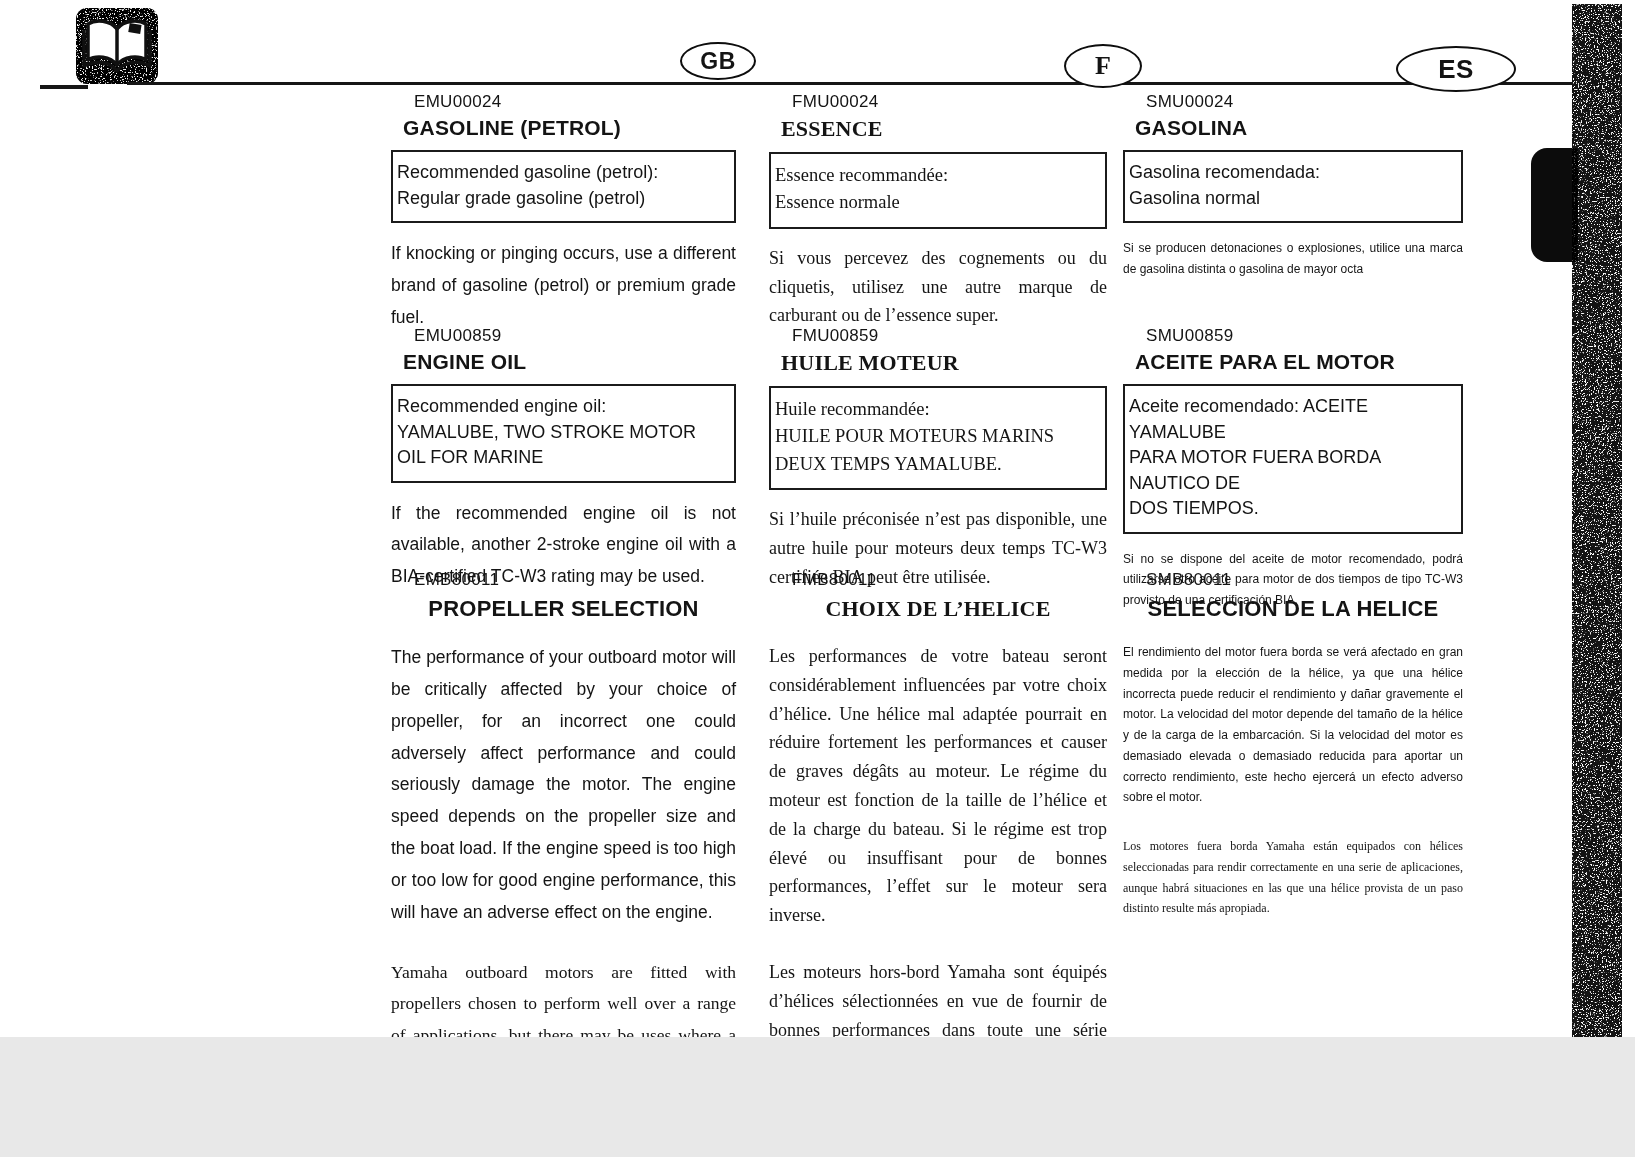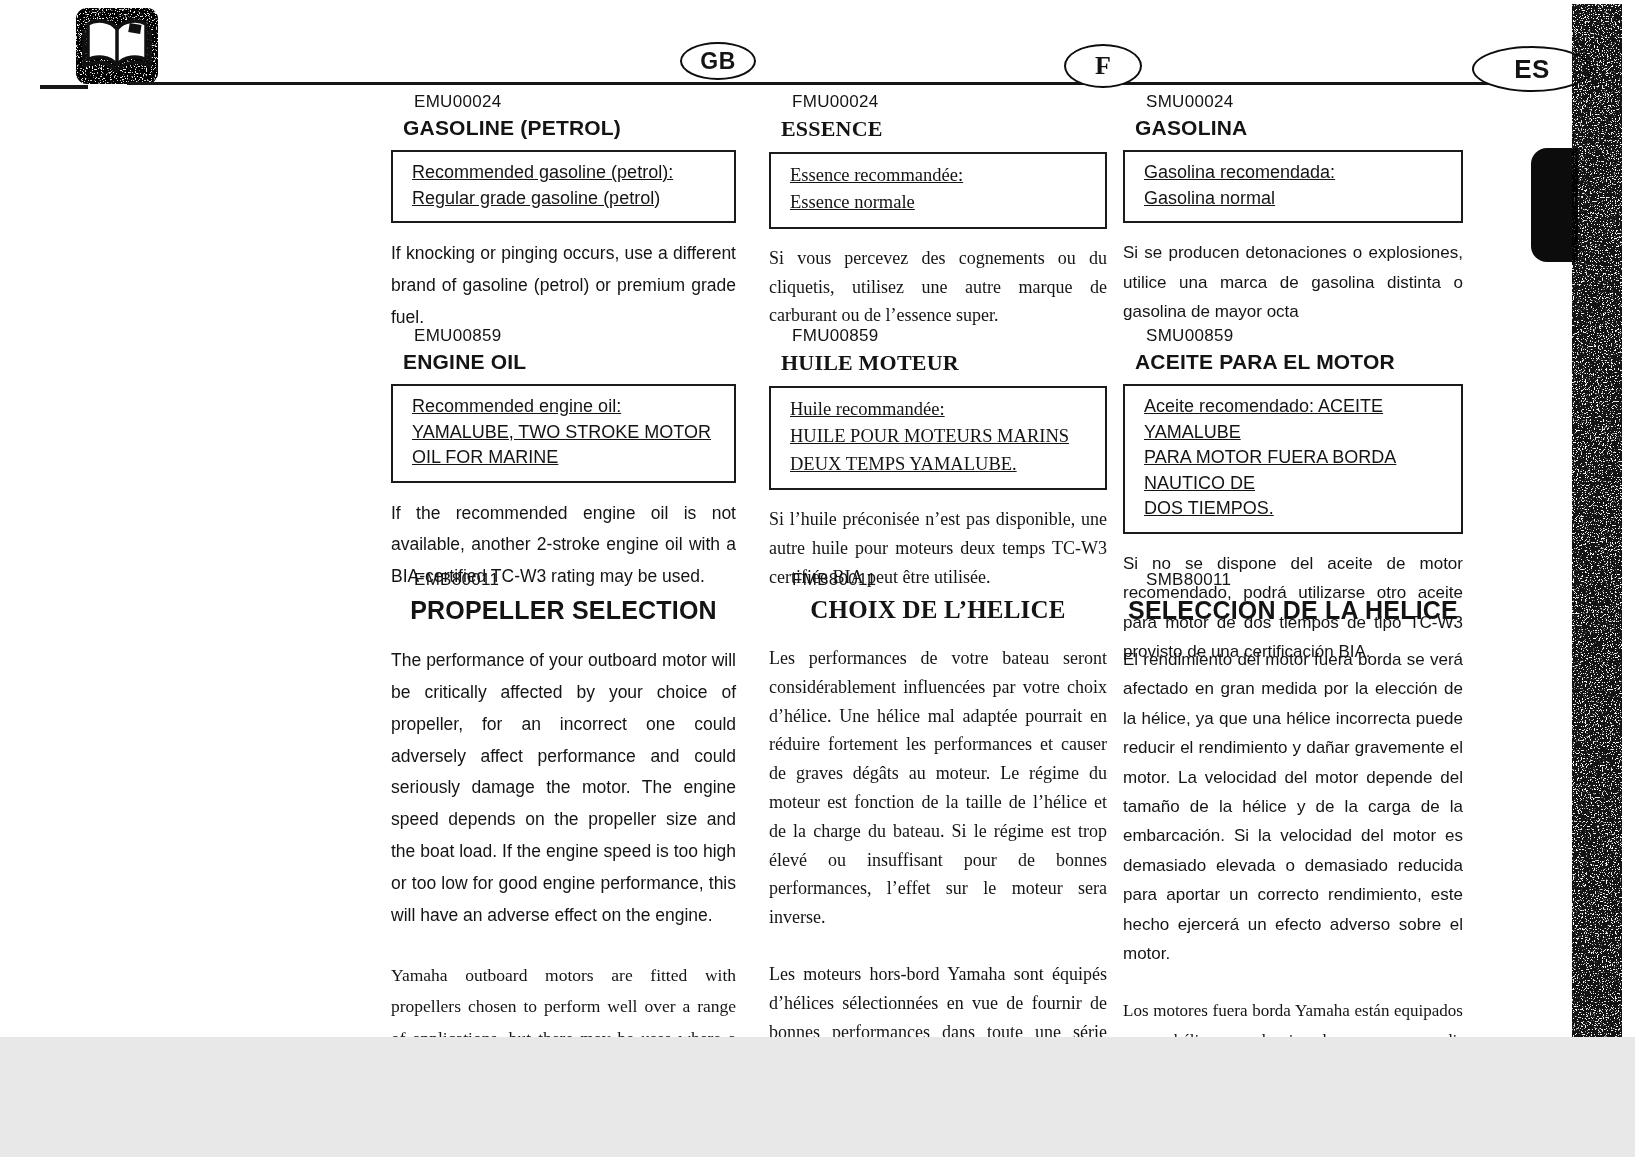--- a/index.html
+++ b/index.html
@@ -17,42 +17,42 @@
   .book-icon svg{position:absolute;left:0;top:0;}
   .rule{position:absolute;background:#161616;}
   .rule-left{left:40px;top:85px;width:48px;height:4px;}
   .rule-main{left:127px;top:82px;width:1445px;height:3px;}
   .badge{
     position:absolute;border:2.5px solid #0d0d0d;border-radius:50%;background:#fff;
     display:flex;align-items:center;justify-content:center;font-weight:bold;
   }
   .badge-gb{left:680px;top:42px;width:72px;height:34px;font-size:23px;letter-spacing:.5px;}
   .badge-f{left:1064px;top:44px;width:74px;height:40px;font-family:"Liberation Serif",serif;font-size:26px;}
-  .badge-es{left:1472px;top:46px;width:116px;height:42px;font-size:26px;letter-spacing:.5px;}
+  .badge-es{left:1396px;top:46px;width:116px;height:42px;font-size:26px;letter-spacing:.5px;}
   
   .sec{position:absolute;}
   .col-en{left:391px;width:345px;}
   .col-fr{left:769px;width:338px;}
   .col-es{left:1123px;width:340px;}
   .row1{top:92px;}
   .row2{top:326px;}
   .row3{top:570px;}
   .code{font-size:17px;letter-spacing:.3px;margin:0 0 4px 1px;padding-left:22px;}
   h2{margin:0 12px 10px;font-size:21px;letter-spacing:.2px;}
   h2.h-serif{font-family:"Liberation Serif",serif;font-size:22px;}
-  h2.h-center{text-align:center;font-size:25px;margin:6px 0 20px;}
+  h2.h-center{text-align:center;font-size:22px;margin:6px 0 20px;}
   .box{
-    border:2px solid #1b1b1b;padding:8px 19px 10px;white-space:pre-line;
-    font-size:18px;line-height:1.42;text-decoration:underline;
+    border:2px solid #1b1b1b;padding:8px 4px 10px;white-space:pre-line;
+    font-size:18px;line-height:1.42;
   }
   .box-fr{font-family:"Liberation Serif",serif;font-size:18.5px;line-height:1.48;}
   p{margin:15px 0 0;text-align:justify;}
   .t-en p{font-size:17.5px;line-height:1.82;}
   .t-fr p{font-family:"Liberation Serif",serif;font-size:18px;line-height:1.6;}
-  .t-es p{font-size:17px;line-height:1.73;}
+  .t-es p{font-size:12px;line-height:1.73;}
   .row3 p + p{margin-top:28px;font-family:Liberation Serif, serif;}
   
   .thumb-tab{position:absolute;left:1531px;top:148px;width:47px;height:114px;background:#0c0c0c;border-radius:16px 3px 3px 16px;}
   .edge-noise{
     position:absolute;left:1572px;top:4px;width:50px;height:1120px;opacity:.92;
     background-image:radial-gradient(#6b6b6b 0.9px,transparent 1.05px),radial-gradient(#9a9a9a 0.8px,transparent 1px);
     background-size:5px 6px,3px 4px;background-position:0 0,1.5px 2.5px;
   }
   .edge-noise svg{position:absolute;left:0;top:0;}
   .corner-mark{position:absolute;left:1586px;top:1146px;width:15px;height:11px;background:#0c0c0c;}

